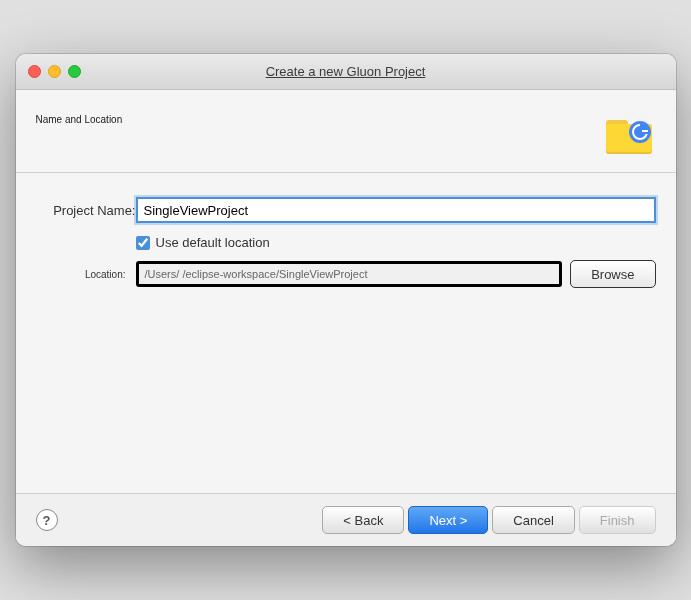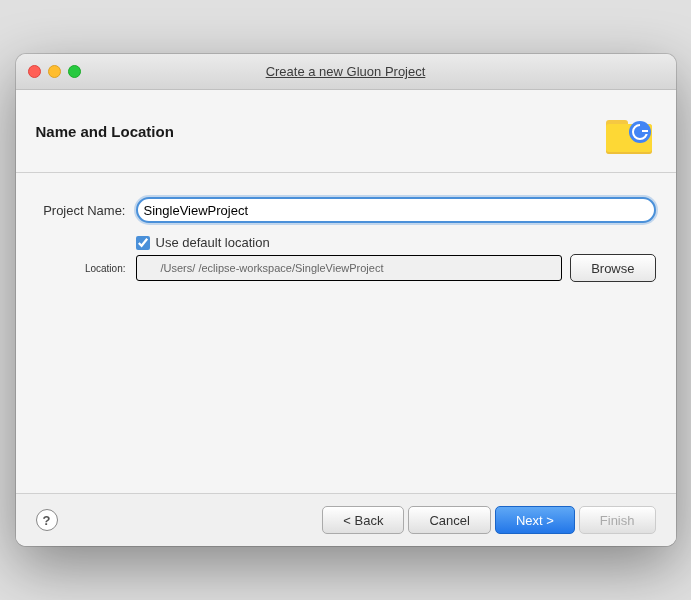--- a/index.html
+++ b/index.html
@@ -66,64 +66,64 @@
     .header-section {
       padding: 16px 20px 14px 20px;
       border-bottom: 1px solid #d0d0d0;
       display: flex;
       align-items: flex-start;
       justify-content: space-between;
       background: #f5f5f5;
     }
 
     .header-title {
-      font-size: 15px;
-      font-weight: 700;
+      font-size: 10px;
+      font-weight: 400;
       color: #1a1a1a;
-      margin-top: 17px;
+      margin-top: 8px;
     }
 
     .content-section {
       padding: 24px 20px 16px 20px;
       min-height: 320px;
     }
 
     .form-row {
       display: flex;
       align-items: center;
       margin-bottom: 12px;
     }
 
     .form-label {
       width: 100px;
       text-align: right;
-      padding-right: 10px;
+      padding-right: 0;
       color: #333;
       font-size: 13px;
       flex-shrink: 0;
     }
 
     .project-name-input {
       flex: 1;
       height: 26px;
       padding: 2px 6px;
       border: 2px solid #4a90d9;
-      border-radius: 13px;
+      border-radius: 0;
       font-size: 13px;
       outline: none;
       background: white;
       color: #000;
       box-shadow: 0 0 0 2px rgba(74, 144, 217, 0.3);
     }
 
     .checkbox-row {
       display: flex;
       align-items: center;
       margin-left: 100px;
-      margin-bottom: 4px;
+      margin-bottom: 10px;
     }
 
     .checkbox-input {
       width: 14px;
       height: 14px;
       margin-right: 6px;
       accent-color: #4a90d9;
       cursor: pointer;
     }
 
@@ -142,22 +142,22 @@
       text-align: right;
       padding-right: 10px;
       color: #333;
       font-size: 10px;
       flex-shrink: 0;
     }
 
     .location-path {
       flex: 1;
       height: 26px;
-      padding: 2px 24px;
-      border: 1px solid #000000;
+      padding: 2px 6px;
+      border: 3px solid #000000;
       border-radius: 3px;
       font-size: 11px;
       background: #f0f0f0;
       color: #666;
       display: flex;
       align-items: center;
       overflow: hidden;
       white-space: nowrap;
     }
 
@@ -298,20 +298,20 @@
       </div>
 
     </div>
 
     <div class="footer-section">
       <div class="footer-left">
         <button class="help-button">?</button>
       </div>
       <div class="footer-right">
         <button class="btn btn-default">&lt; Back</button>
+        <button class="btn btn-primary">Next &gt;</button>
         <button class="btn btn-default">Cancel</button>
-        <button class="btn btn-primary">Next &gt;</button>
         <button class="btn btn-disabled" disabled="">Finish</button>
       </div>
     </div>
 
   </div>
 </div>
 
 </body></html>

